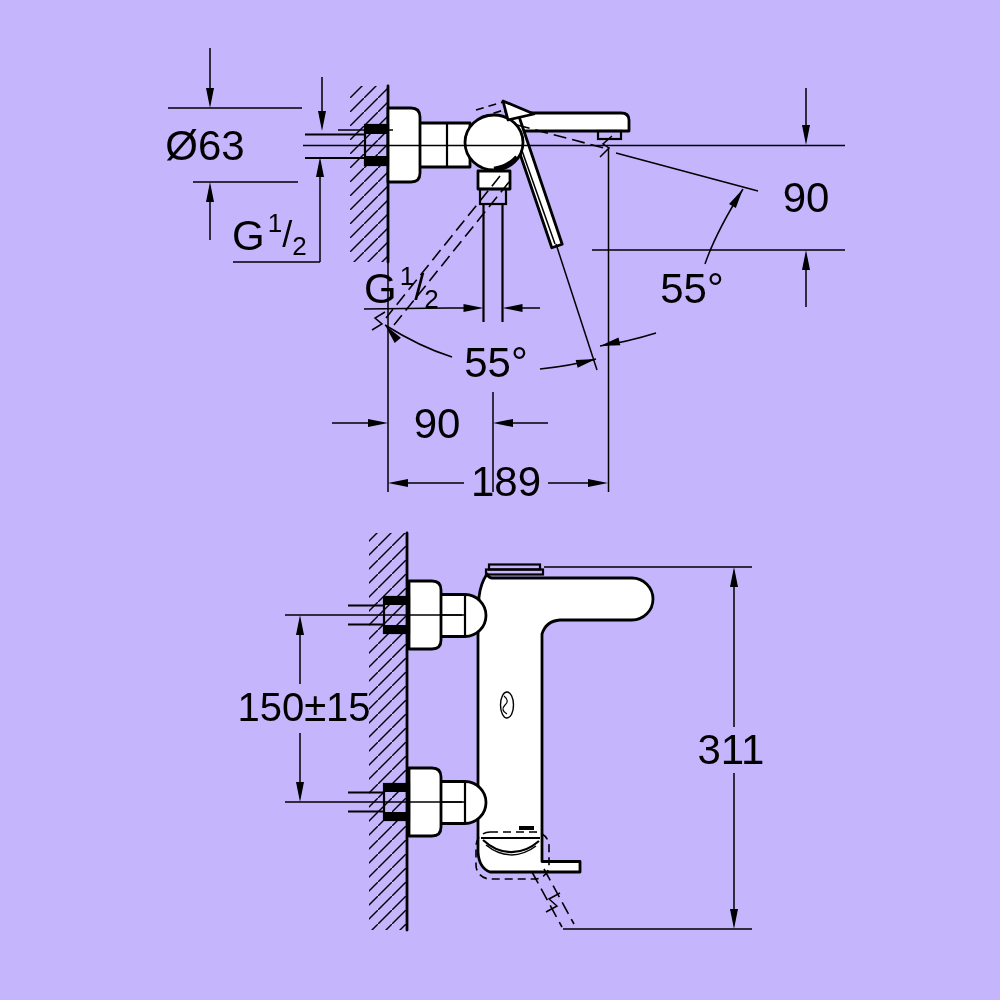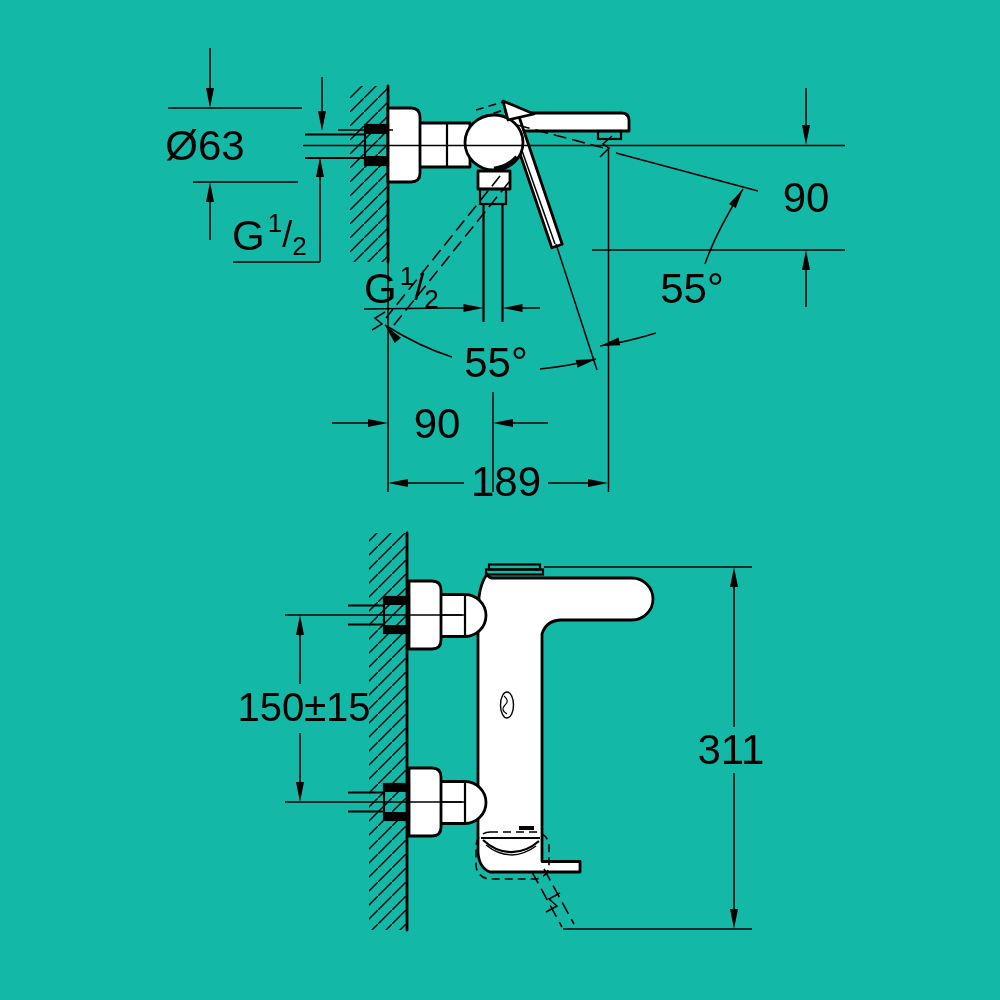--- a/index.html
+++ b/index.html
@@ -1,16 +1,16 @@
 <!DOCTYPE html>
 <html><head>
 <meta charset="utf-8">
 <style>
   html,body{margin:0;padding:0;background:#ffffff;}
-  .stage{width:1000px;height:1000px;position:relative;background:#14b8a6;overflow:hidden;}
+  .stage{width:1000px;height:1000px;position:relative;background:#c4b5fd;overflow:hidden;}
   svg{display:block;}
   text{font-family:"Liberation Sans","DejaVu Sans",sans-serif;fill:#000;}
   .t42{font-size:42px;}
   .t40{font-size:40px;}
   .sup{font-size:26px;}
   .o   {stroke:#000;fill:#fff;stroke-width:2.8;stroke-linejoin:round;}
   .onf {stroke:#000;fill:none;stroke-width:2.8;stroke-linejoin:round;stroke-linecap:round;}
   .l2  {stroke:#000;fill:none;stroke-width:2.2;}
   .thin{stroke:#000;fill:none;stroke-width:1.5;}
   .dash{stroke:#000;fill:none;stroke-width:1.6;stroke-dasharray:13 6;}

